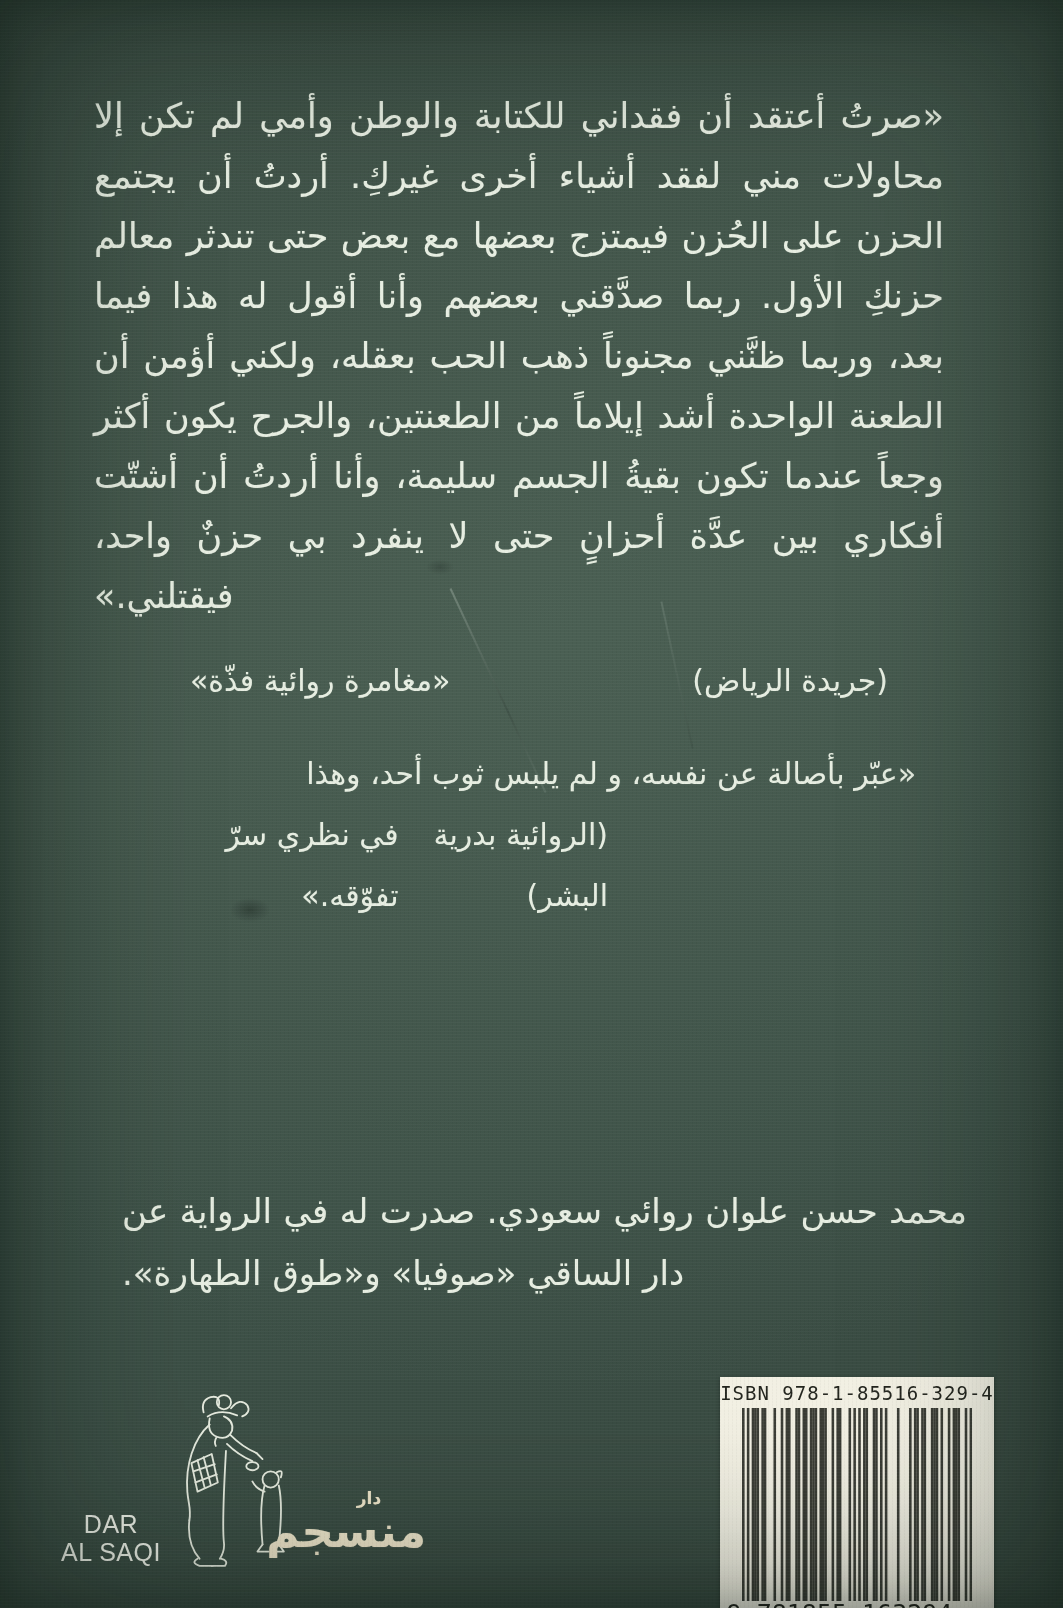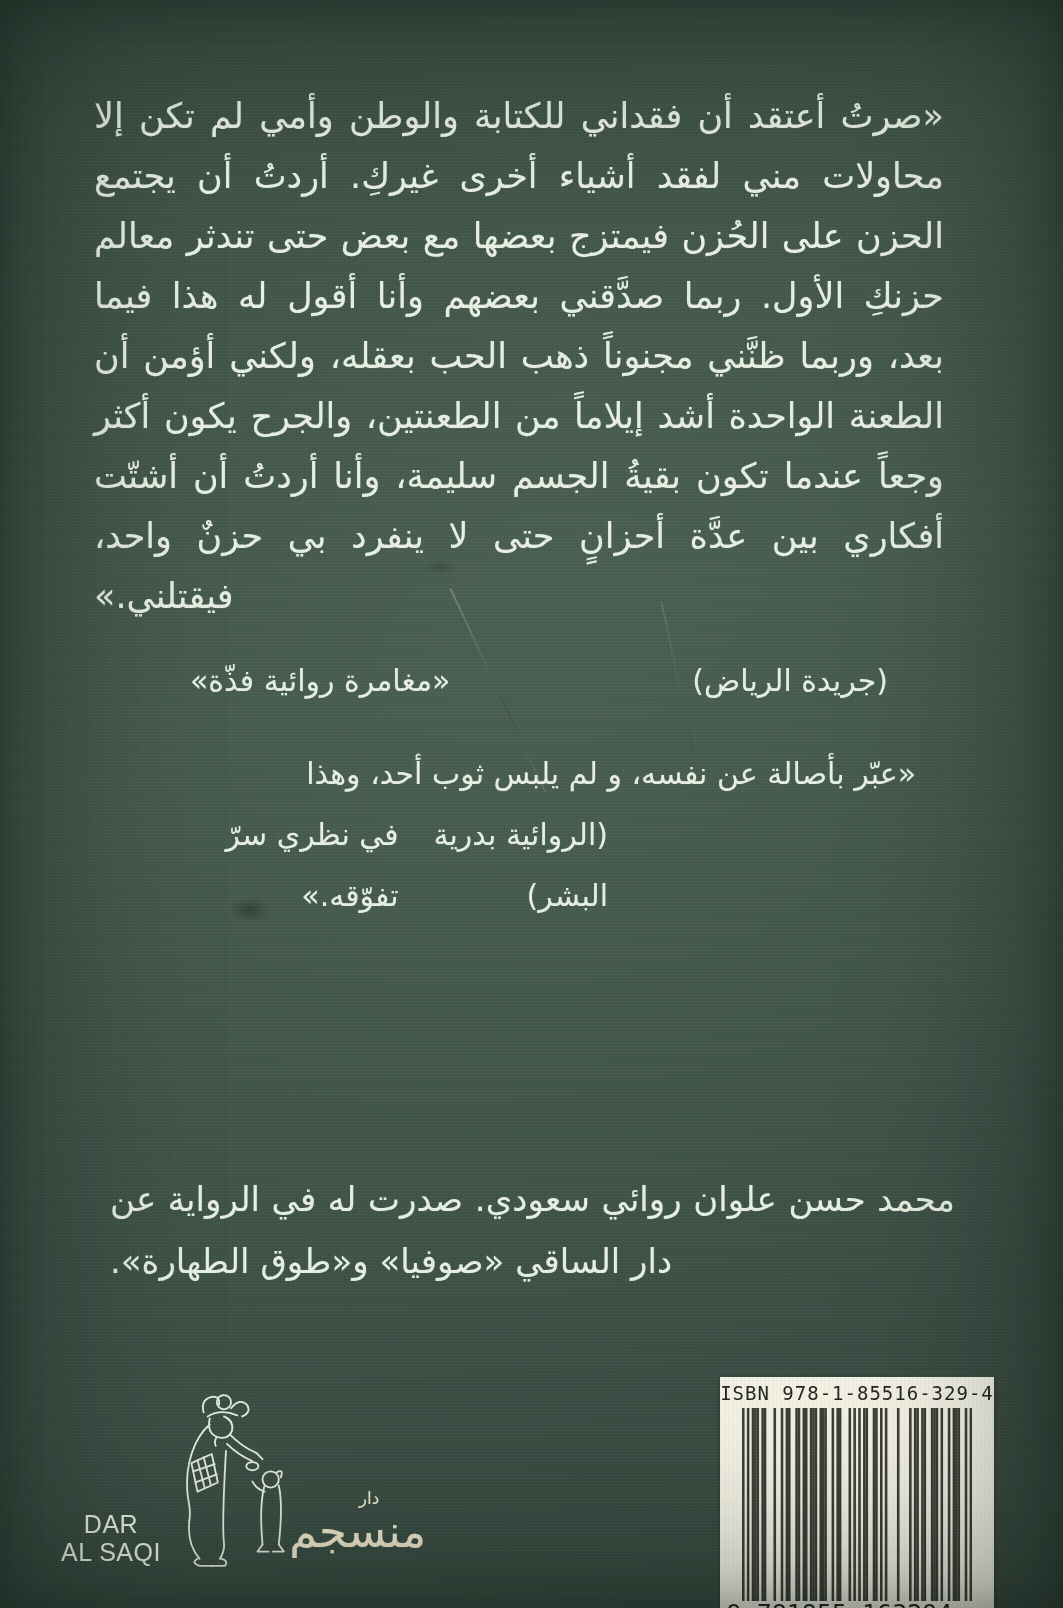--- a/index.html
+++ b/index.html
@@ -34,30 +34,30 @@
     font-size:35px;line-height:60px;text-align:justify;text-align-last:left;
     word-spacing:1px;
   }
   .endorsement{position:absolute;left:160px;width:756px;font-size:30px;line-height:61px;}
   .endorsement .body{text-align:justify;text-align-last:right;margin:0;}
   .endorse-row{display:flex;direction:rtl;justify-content:space-between;align-items:baseline;}
   .e1{top:650px;} .e1 .endorse-row{padding:0 28px 0 30px;}
   .e2{top:743px;} .e2 .endorse-row{padding:0 308px 0 18px;}
   .e3{top:906px;} .e3 .endorse-row{padding:0 312px 0 0;}
   .bio{
-    position:absolute;top:1168px;left:110px;width:845px;margin:0;
+    position:absolute;top:1168px;left:110px;width:845px;margin:12px;
     font-size:34px;line-height:62px;text-align:justify;text-align-last:left;
   }
 
   .latin-logo{position:absolute;left:56px;top:1510px;width:110px;text-align:center;
     color:#f2f5ec;font-family:"Liberation Sans",sans-serif;font-weight:normal;
     font-size:25px;line-height:28px;letter-spacing:.5px;}
   .saqi-figure{position:absolute;left:162px;top:1390px;width:134px;height:188px;}
   .arabic-logo{position:absolute;left:292px;top:1490px;width:134px;text-align:center;
-    color:#efe6cb;font-weight:normal;text-shadow:0 0 1px rgba(239,230,203,.4);}
+    color:#efe6cb;font-weight:bold;text-shadow:0 0 1px rgba(239,230,203,.4);}
   .arabic-logo .dar{display:block;font-size:17px;line-height:16px;transform:translateX(10px);}
   .arabic-logo .saqi{display:block;font-size:45px;line-height:52px;}
 
   .barcode-box{position:absolute;left:720px;top:1377px;width:274px;height:255px;
     background:#f3f1e4;box-shadow:0 1px 4px rgba(0,0,0,.35);
     display:flex;flex-direction:column;align-items:stretch;padding:0;box-sizing:border-box;}
   .isbn-line{font-family:"DejaVu Sans Mono",monospace;font-size:19px;letter-spacing:1px;
     color:#24261f;text-align:center;margin-top:5px;white-space:nowrap;}
   .bars{flex:1;margin:4px 22px 0 22px;}
   .digits-row{display:flex;justify-content:center;gap:18px;align-items:center;

